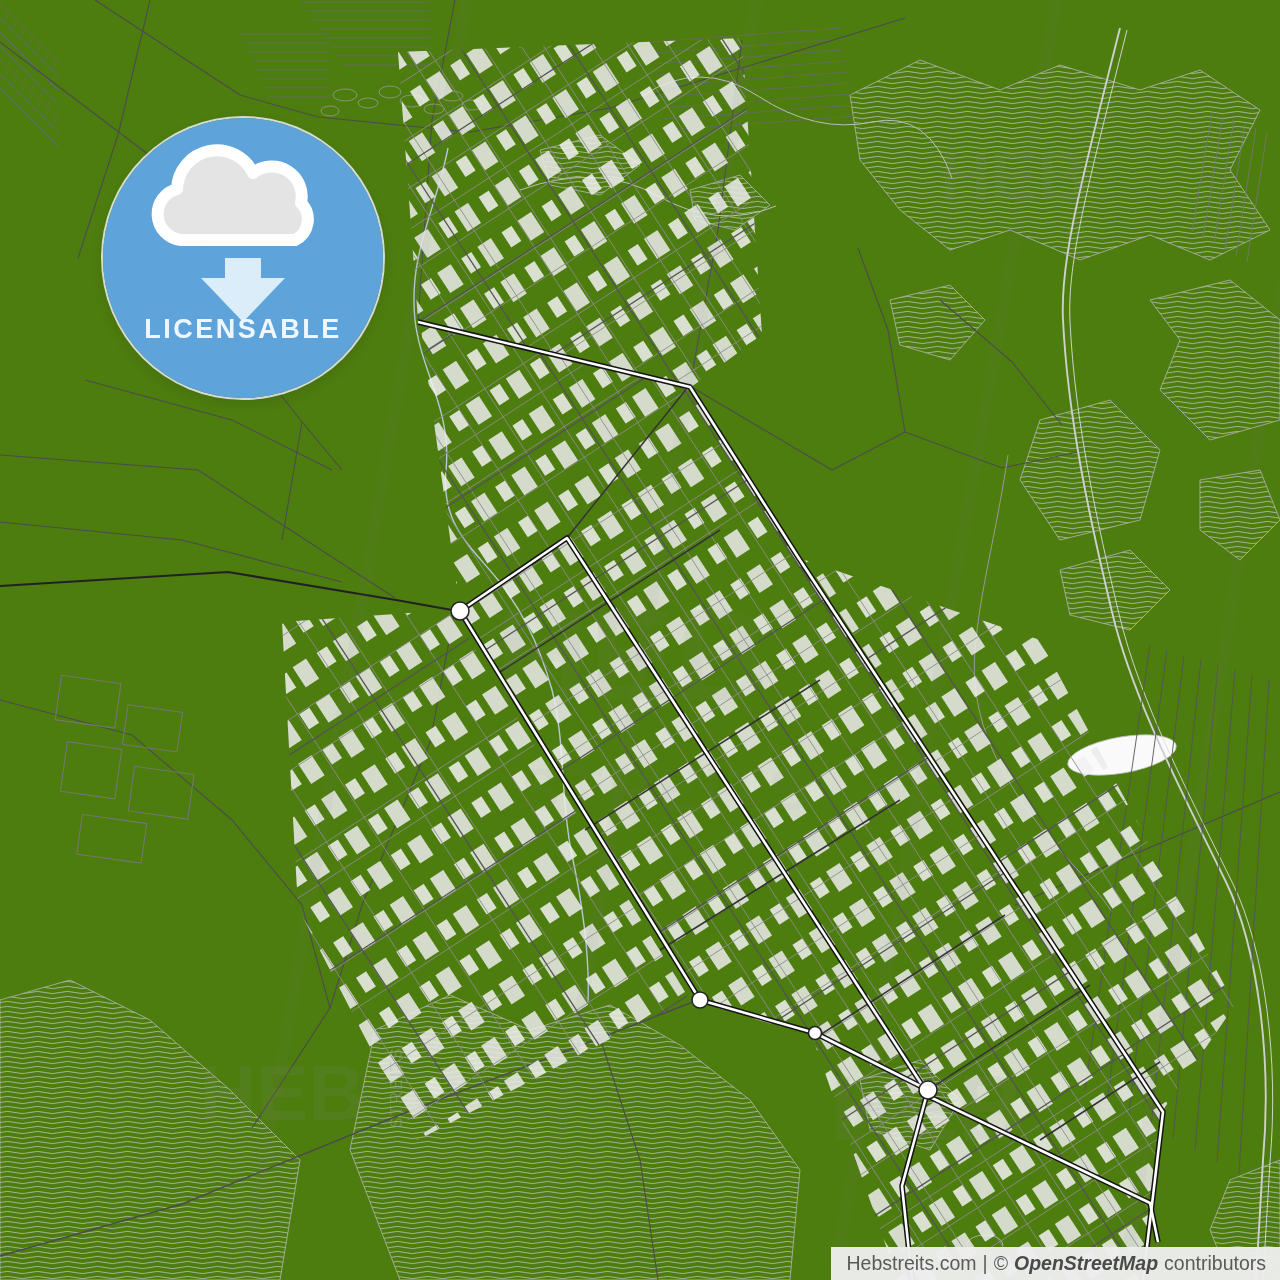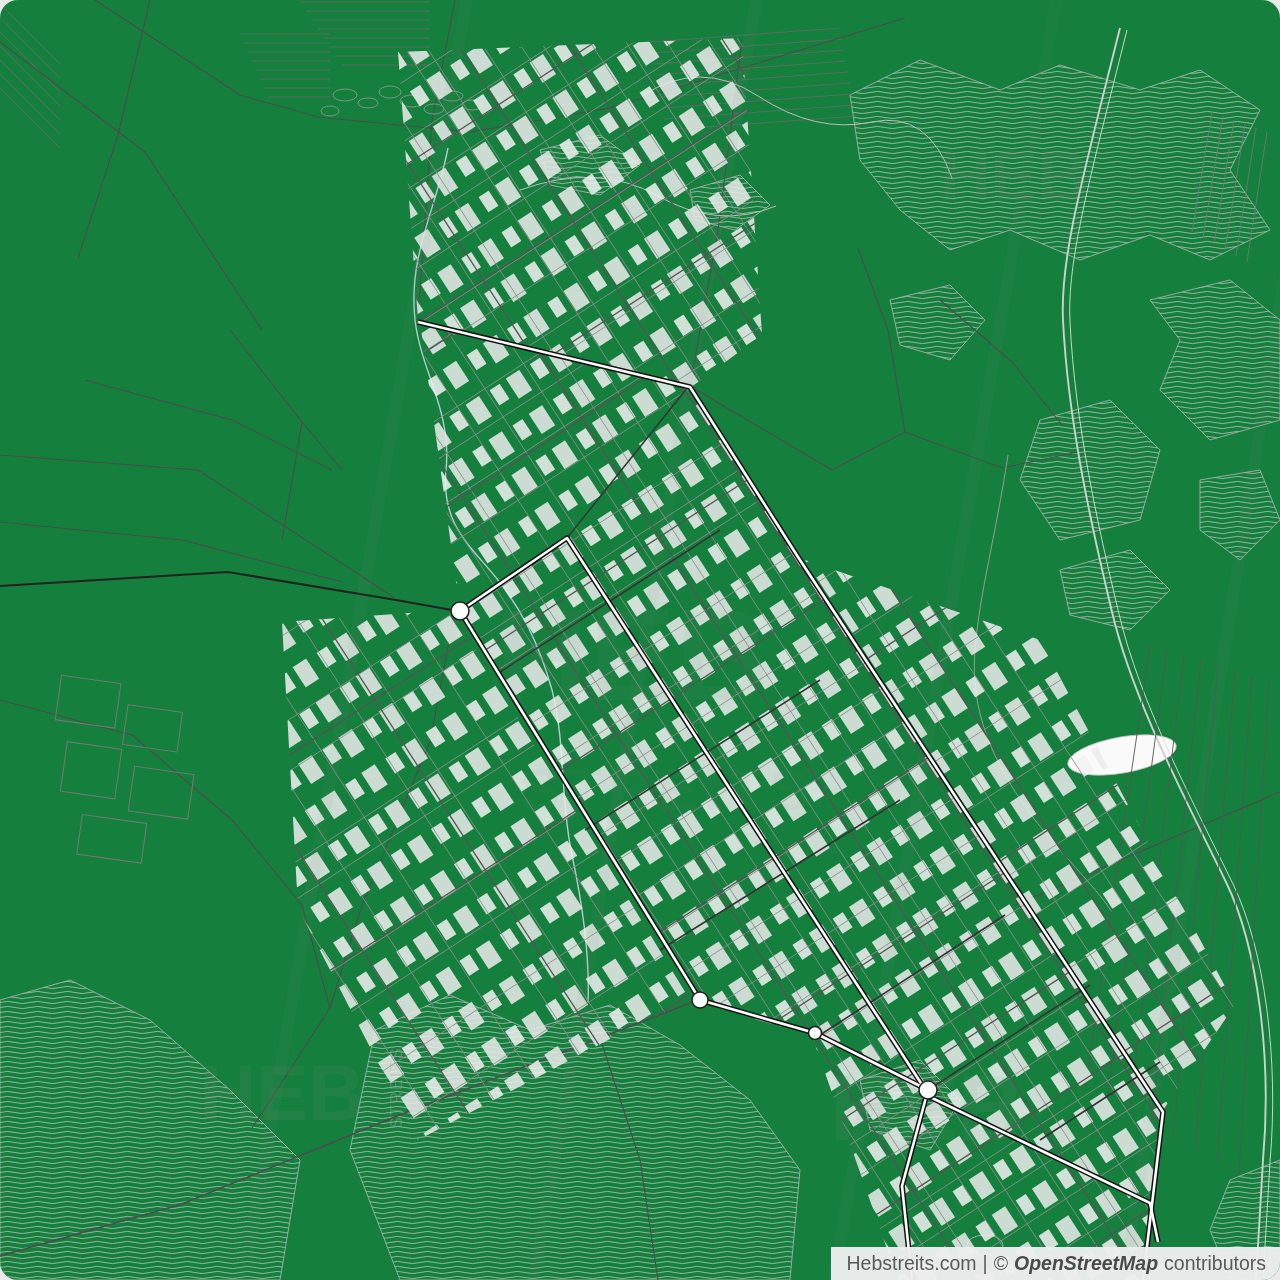--- a/index.html
+++ b/index.html
@@ -1,18 +1,18 @@
 <!DOCTYPE html>
 <html><head>
 <meta charset="utf-8">
 <style>
   html,body{margin:0;padding:0;background:#e9e9e9;}
   .stage{
     position:relative;width:1280px;height:1280px;overflow:hidden;
-    background:#15803d;font-family:"Liberation Sans",sans-serif;border-radius:18px;
+    background:#4d7c0f;font-family:"Liberation Sans",sans-serif;
   }
   svg{display:block;}
   
   .badge{
     position:absolute;left:103px;top:118px;width:280px;height:280px;
     border-radius:50%;
     background:rgba(95,166,230,0.95);
     box-shadow:0 0 0 2px rgba(228,231,234,0.9),0 5px 14px rgba(0,0,0,0.10);
   }
   .badge svg{position:absolute;left:0;top:0;}
@@ -693,20 +693,27 @@
       </g>
       <text x="940" y="200" font-size="70" font-weight="bold" fill="#8f8f8f" opacity="0.10">HEB</text>
       <text x="495" y="700" font-size="130" font-weight="bold" fill="#8f8f8f" opacity="0.05">HEB</text>
       <text x="520" y="810" font-size="60" font-weight="bold" fill="#8f8f8f" opacity="0.04" letter-spacing="6">STREITS</text>
       <text x="200" y="1120" font-size="78" font-weight="bold" fill="#8f8f8f" opacity="0.10">HEB</text>
       <text transform="rotate(-90 402 1128)" x="402" y="1128" font-size="16" letter-spacing="2" fill="#aaaaaa" opacity="0.35">STREITS</text>
       <text x="830" y="1140" font-size="92" font-weight="bold" fill="#8f8f8f" opacity="0.08">HEB</text>
     </g>
   </svg>
 
+  <div class="badge">
+    <svg width="280" height="280" viewBox="0 0 280 280">
+      <path d="M78,122 a26,26 0 0 1 -4,-51 a40,40 0 0 1 76,-16 a30,30 0 0 1 48,30 a23,23 0 0 1 -6,37 z" fill="#e4e4e4" stroke="#ffffff" stroke-width="12" stroke-linejoin="round" stroke-linecap="round"></path>
+      <path d="M122,140 h36 v20 h24 l-42,44 l-42,-44 h24 z" fill="#dcedfa"></path>
+    </svg>
+    <span class="badge-label">LICENSABLE</span>
+  </div>
 
   <div class="attribution">
     <span>Hebstreits.com</span>
     <span>|</span>
     <span>©</span>
     <span class="osm">OpenStreetMap</span>
     <span>contributors</span>
   </div>
 
 </div>

